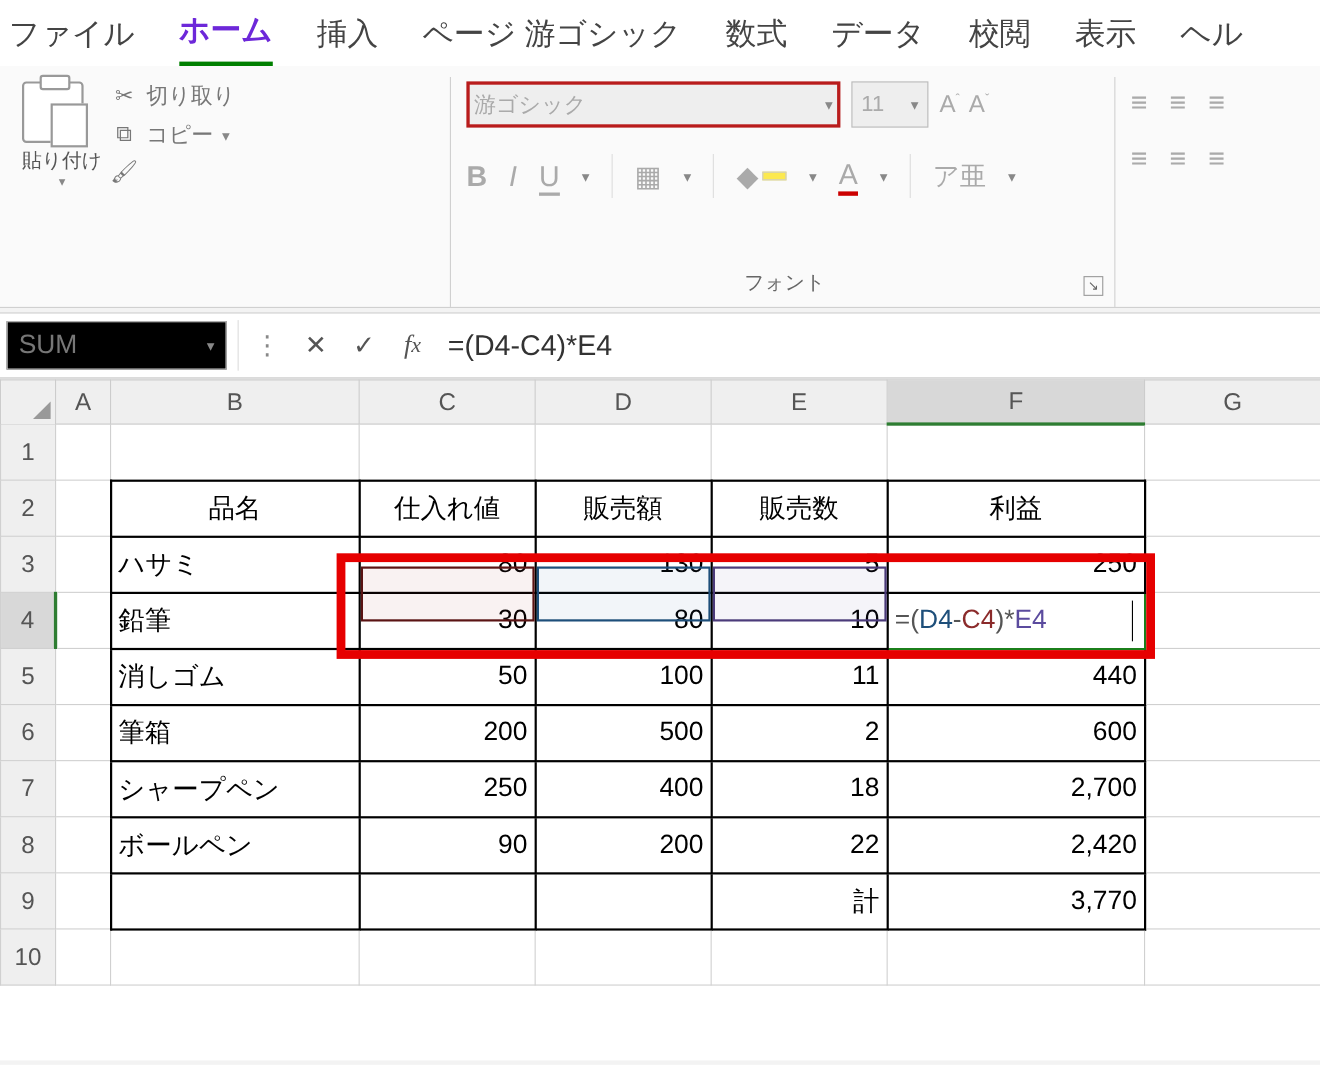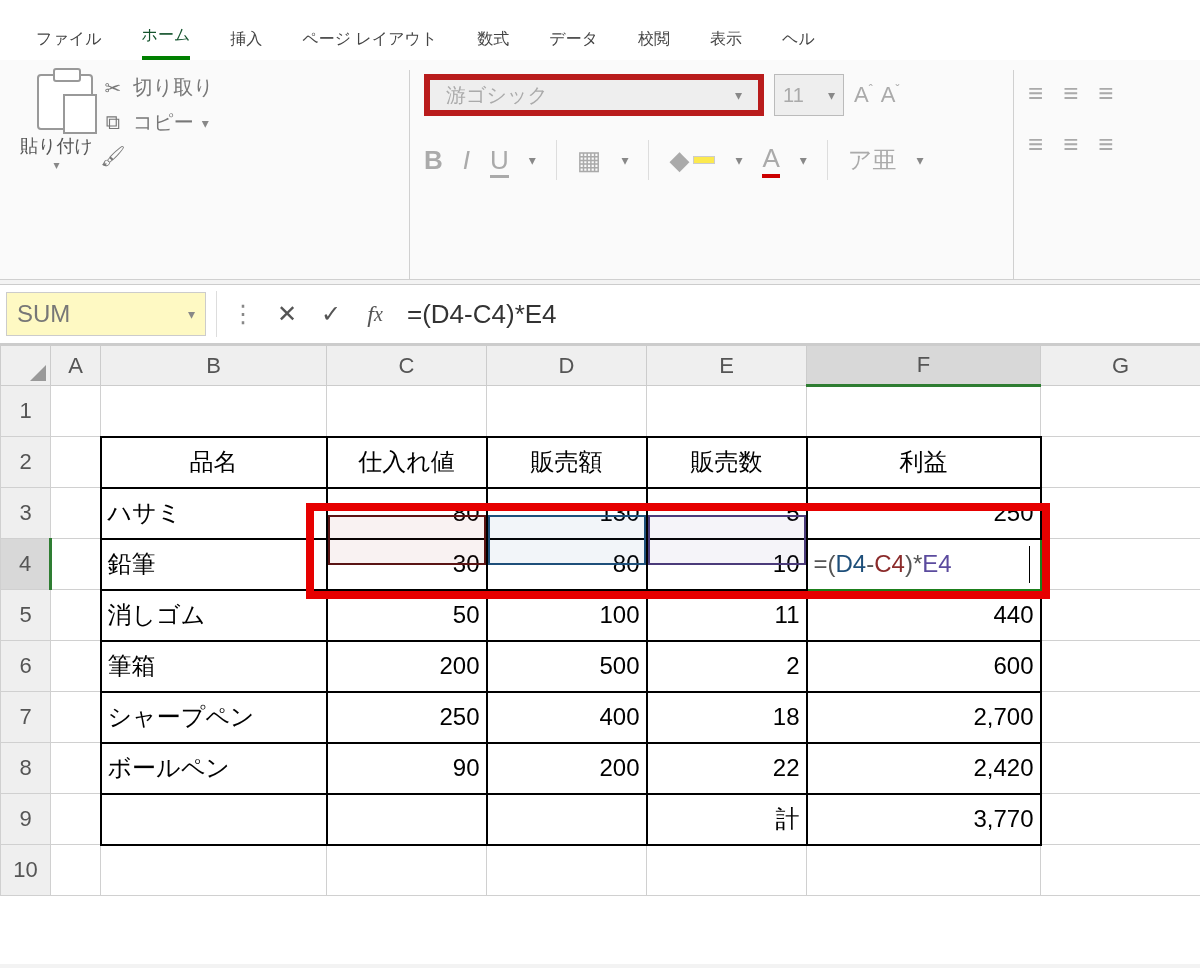--- a/index.html
+++ b/index.html
@@ -1,60 +1,60 @@
 <!DOCTYPE html>
 <html><head>
 <meta charset="utf-8">
 <style>
   * { box-sizing: border-box; margin: 0; padding: 0; }
   body { font-family: "Meiryo", "Yu Gothic", sans-serif; background: #f3f3f3; width: 1200px; height: 968px; overflow: hidden; }
 
   
-  .tabs { display: flex; align-items: flex-end; height: 60px; padding: 10px 20px 0 36px; gap: 40px; background: #fff; color: #444; font-size: 16px; }
+  .tabs { display: flex; align-items: flex-end; height: 60px; padding: 10px 20px 0 8px; gap: 40px; background: #fff; color: #444; font-size: 28px; }
   .tab { padding: 4px 0 10px 0; cursor: pointer; }
-  .tab.active { color: #14532d; border-bottom: 4px solid #008000; font-weight: 400; }
+  .tab.active { color: #6d28d9; border-bottom: 4px solid #008000; font-weight: 700; }
 
   
   .ribbon { display: flex; background: #fafafa; border-bottom: 1px solid #d0d0d0; height: 220px; padding: 10px 10px 0 10px; gap: 4px;}
   .group { display: flex; flex-direction: column; border-right: 1px solid #d0d0d0; padding: 0 10px 6px 10px; }
   .group-body { flex: 1; display: flex; align-items: flex-start; }
   .group-label { text-align: center; font-size: 18px; color: #666; padding: 4px 0; position: relative;}
   .group-launcher { position: absolute; right: 0; bottom: 4px; width: 18px; height: 18px; border:1px solid #999; display:inline-flex; align-items:center; justify-content:center; font-size:12px; color:#666;}
   .group-launcher::after{content:"↘"; line-height:1;}
 
   
-  .paste { display: flex; flex-direction: column; align-items: flex-end; gap: 4px; padding-top: 4px; margin-right: 8px; }
+  .paste { display: flex; flex-direction: column; align-items: flex-start; gap: 4px; padding-top: 4px; margin-right: 8px; }
   .paste-icon { width: 56px; height: 56px; border: 2px solid #999; border-radius: 4px; position: relative; background:#fff;}
   .paste-icon::before { content:""; position:absolute; width:24px; height:10px; border:2px solid #999; top:-8px; left:14px; border-radius:3px; background:#fff;}
   .paste-icon::after  { content:""; position:absolute; width:30px; height:36px; border:2px solid #999; bottom:-6px; right:-6px; background:#fff;}
   .paste-label { font-size: 18px; color:#555; display:flex; flex-direction:column; align-items:center;}
   .paste-label .chev{font-size:12px; color:#888;}
   .clip-rows { display:flex; flex-direction:column; gap:8px; color:#777; font-size:20px; padding-top:4px;}
   .clip-row { display:flex; align-items:center; gap:8px;}
   .clip-row .icon{width:24px; display:inline-flex; justify-content:center;}
 
   
   .font-top{display:flex; align-items:center; gap:10px; padding-top:4px;}
-  .font-name{width:340px; height:42px; border:6px solid #b91c1c; background:#eee; display:flex; align-items:center; padding:0 16px; color:#aaa; font-size:20px; justify-content:space-between;}
+  .font-name{width:340px; height:42px; border:3px solid #b91c1c; background:#eee; display:flex; align-items:center; padding:0 4px; color:#aaa; font-size:20px; justify-content:space-between;}
   .font-size{width:70px; height:42px; border:1px solid #bbb; background:#eee; display:flex; align-items:center; justify-content:space-between; padding:0 8px; color:#aaa; font-size:20px;}
   .inc-dec{display:flex; gap:8px; color:#aaa; font-size:22px;}
   .font-bottom{display:flex; align-items:center; gap:20px; margin-top:24px; color:#aaa; font-size:26px;}
   .sep{width:1px; height:40px; background:#ddd;}
   .btn-under{position:relative;}
   .btn-under::after{content:""; position:absolute; left:0; right:0; bottom:-2px; height:3px; background:#aaa;}
   .fill-btn,.fontcolor-btn{display:flex; align-items:center; gap:4px;}
   .fill-sq{width:22px; height:8px; background:#fce94f; border:1px solid #ccc;}
 
   
   .align-col{display:flex; flex-direction:column; gap:20px; padding-top:8px; color:#aaa;}
   .align-row{display:flex; gap:20px; font-size:26px;}
 
   
   .fbar { display:flex; align-items:center; background:#fff; border-top:1px solid #ccc; border-bottom:1px solid #ccc; height:60px; margin-top:4px;}
-  .namebox{width:200px; height:44px; margin:0 6px; border:1px solid #ccc; display:flex; align-items:center; padding:0 10px; font-size:24px; color:#777; background:#fef9c3; justify-content:space-between;}
+  .namebox{width:200px; height:44px; margin:0 6px; border:1px solid #ccc; display:flex; align-items:center; padding:0 10px; font-size:24px; color:#777; background:#000000; justify-content:space-between;}
   .namebox .chev{color:#888; font-size:14px;}
   .fbar-vsep{width:1px; height:46px; background:#ddd; margin: 0 4px;}
   .fbar-btn{width:44px; height:44px; display:flex; align-items:center; justify-content:center; color:#555; font-size:24px; cursor:pointer;}
   .fx{font-style:italic; font-family: "Times New Roman", serif;}
   .formula-input{flex:1; height:44px; border:none; font-size:26px; padding:0 10px; color:#333; background:#fff;}
 
   
   .gridwrap{background:#fff; height: 620px; border-top:1px solid #ccc;}
   .grid{border-collapse:collapse; width:100%; table-layout:fixed;}
   .grid th{background:#efefef; border:1px solid #ccc; font-weight:normal; color:#555; font-size:22px;}
@@ -90,21 +90,21 @@
 
   .chev{font-size:14px; color:#888;}
 </style>
 </head>
 <body>
 
 <div class="tabs">
   <div class="tab">ファイル</div>
   <div class="tab active">ホーム</div>
   <div class="tab">挿入</div>
-  <div class="tab">ページ レイアウト</div>
+  <div class="tab">ページ 游ゴシック</div>
   <div class="tab">数式</div>
   <div class="tab">データ</div>
   <div class="tab">校閲</div>
   <div class="tab">表示</div>
   <div class="tab">ヘル</div>
 </div>
 
 <div class="ribbon">
 
   <div class="group" style="width:400px;">
@@ -164,20 +164,24 @@
         </span>
         <span class="chev">▾</span>
         <span class="fontcolor-btn">
           <span style="border-bottom:4px solid #c00;">A</span>
         </span>
         <span class="chev">▾</span>
         <span class="sep"></span>
         <span style="font-size:24px;">ア亜</span>
         <span class="chev">▾</span>
       </div>
+    </div>
+    <div class="group-label">
+      <span>フォント</span>
+      <span class="group-launcher"></span>
     </div>
   </div>
 
   <div class="group" style="border-right:none;">
     <div class="group-body">
       <div class="align-col">
         <div class="align-row">
           <span>≡</span>
           <span>≡</span>
           <span>≡</span>

